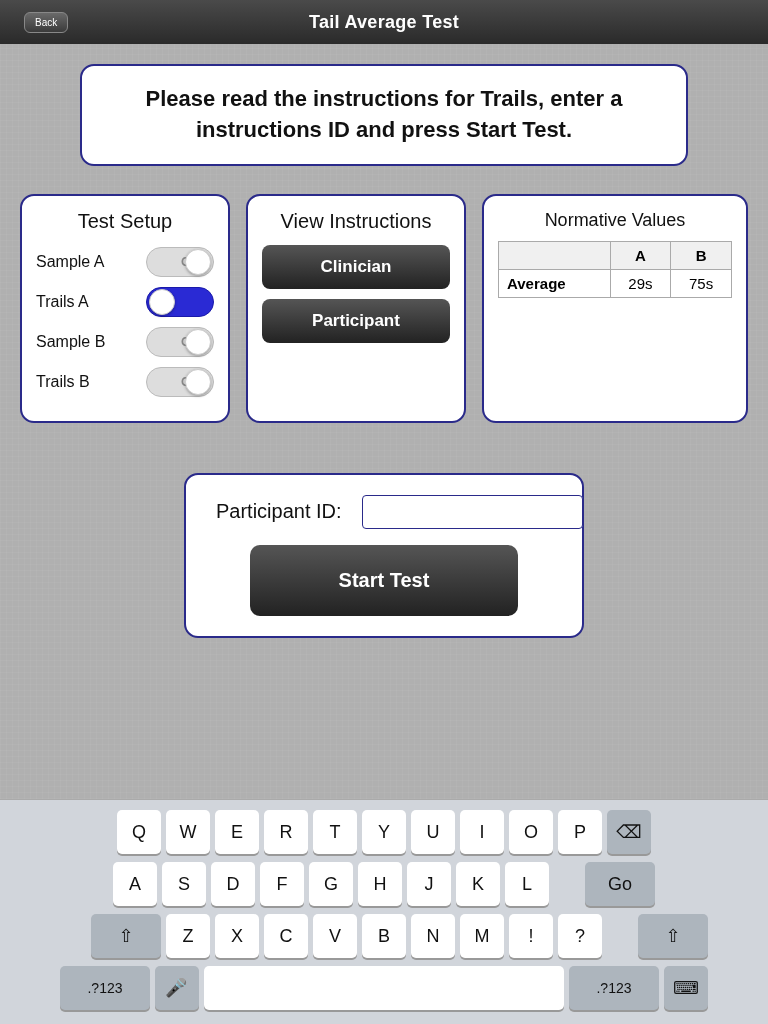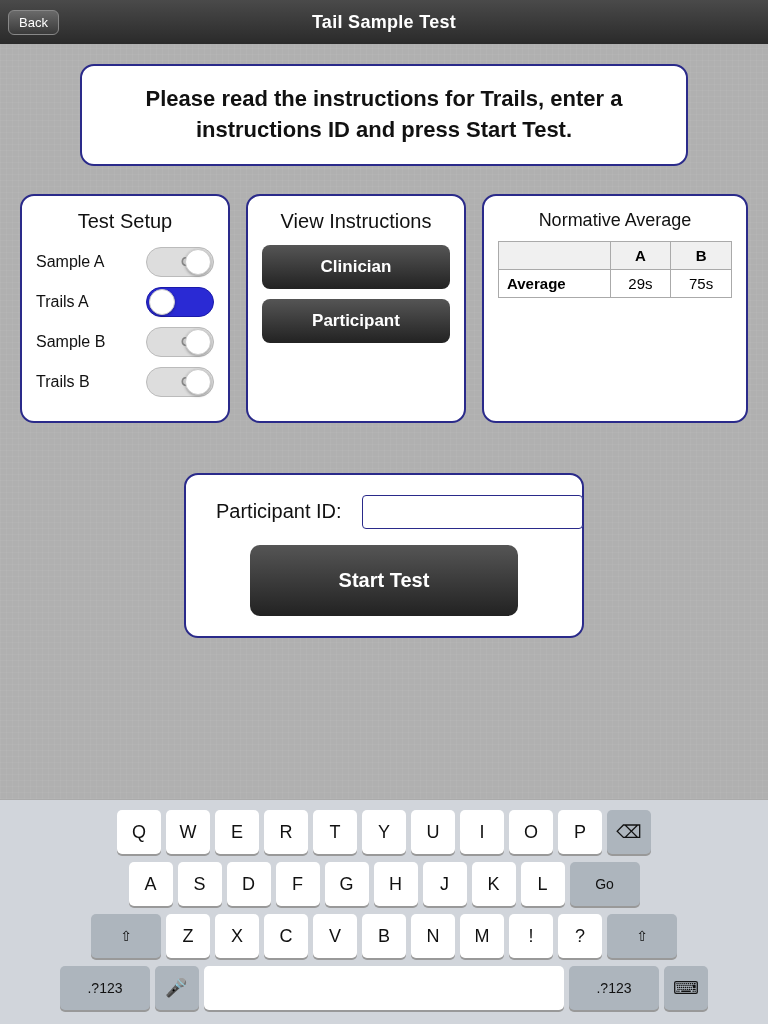--- a/index.html
+++ b/index.html
@@ -32,27 +32,27 @@
       position: relative;
     }
     .header-title {
       color: white;
       font-size: 18px;
       font-weight: 600;
       letter-spacing: 0.3px;
     }
     .back-button {
       position: absolute;
-      left: 8px;
+      left: 24px;
       background: linear-gradient(180deg, #6a6a6a 0%, #3a3a3a 100%);
       color: white;
       border: 1px solid #888;
       border-radius: 6px;
       padding: 4px 10px;
-      font-size: 13px;
+      font-size: 10px;
       cursor: pointer;
     }
 
     
     .main {
       padding: 20px 20px 0 20px;
     }
 
     
     .instruction-box {
@@ -280,39 +280,40 @@
       justify-content: center;
       padding: 0 6px;
       color: #111;
     }
     .kb-key.dark {
       background: #adb5bd;
       color: #111;
     }
     .kb-key.wide {
       min-width: 70px;
-      font-size: 14px;
+      font-size: 18px;
+      margin-left: 31px;
     }
     .kb-key.wider {
       min-width: 90px;
       font-size: 14px;
     }
     .kb-key.space {
       flex: 1;
       max-width: 360px;
       min-width: 200px;
       background: white;
     }
   </style>
 </head>
 <body>
 
 <div class="header">
   <button class="back-button">Back</button>
-  <span class="header-title">Tail Sample Test</span>
+  <span class="header-title">Tail Average Test</span>
 </div>
 
 <div class="main">
 
   <div class="instruction-box">
     <p>Please read the instructions for Trails, enter a instructions ID and press Start Test.</p>
   </div>
 
   <div class="panels-row">
 
@@ -349,21 +350,21 @@
       </div>
     </div>
 
     <div class="panel panel-instructions">
       <div class="panel-title">View Instructions</div>
       <button class="dark-button">Clinician</button>
       <button class="dark-button">Participant</button>
     </div>
 
     <div class="panel panel-normative">
-      <div class="panel-title">Normative Average</div>
+      <div class="panel-title">Normative Values</div>
       <table class="norm-table">
         <thead>
           <tr>
             <th></th>
             <th>A</th>
             <th>B</th>
           </tr>
         </thead>
         <tbody>
           <tr>

